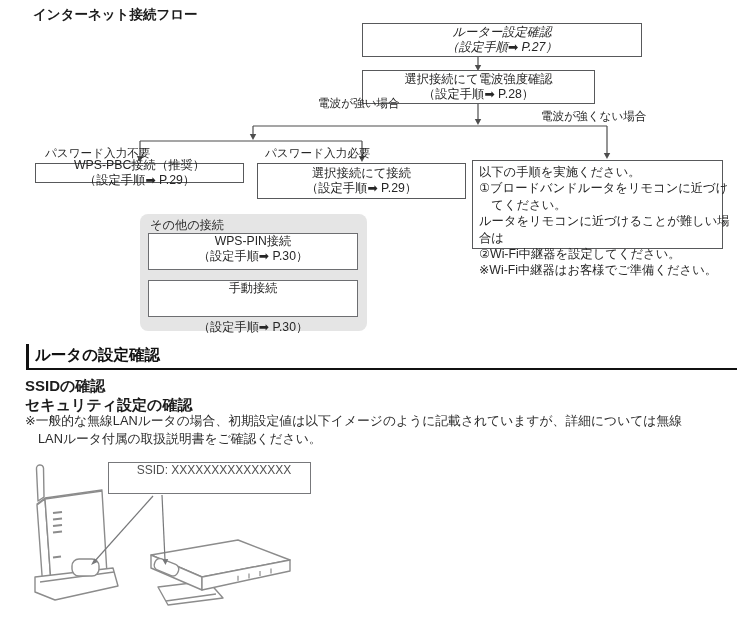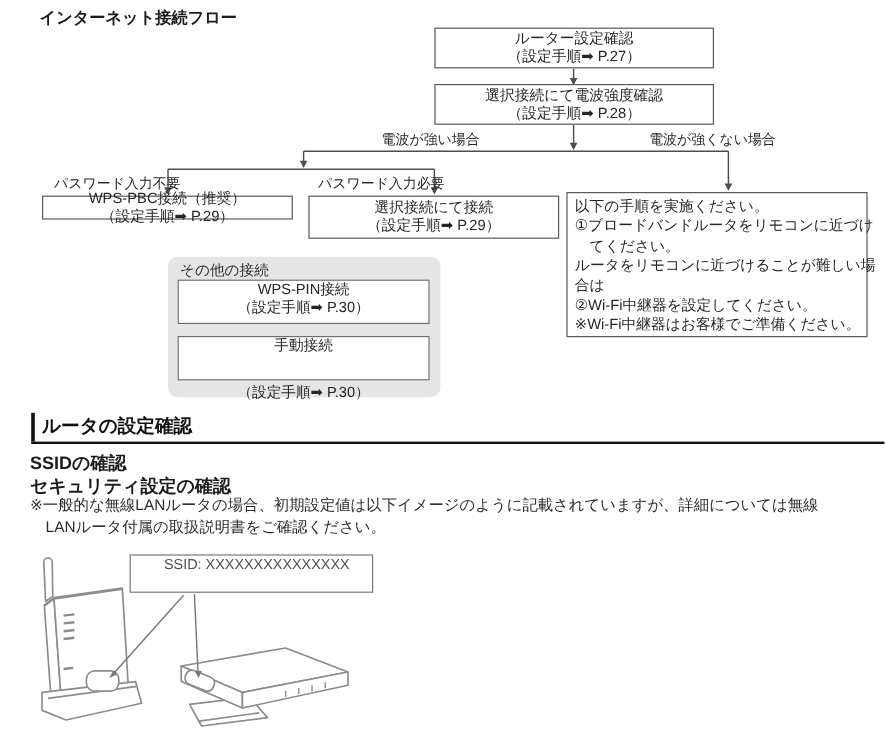--- a/index.html
+++ b/index.html
@@ -66,47 +66,47 @@
     <g fill="#4d4d4d" stroke="none">
       <polygon points="474.8,65 481.2,65 478,71"></polygon>
       <polygon points="474.8,119 481.2,119 478,125"></polygon>
       <polygon points="249.8,134 256.2,134 253,140"></polygon>
       <polygon points="603.8,153 610.2,153 607,159"></polygon>
       <polygon points="136.8,156 143.2,156 140,162"></polygon>
       <polygon points="358.8,156 365.2,156 362,162"></polygon>
     </g>
   </svg>
 
-  <div class="fbox" style="left:362px;top:23px;width:233px;height:34px;">
+  <div class="fbox" style="left:362px;top:23px;width:280px;height:34px;font-style:italic;">
     <div>ルーター設定確認</div>
     <div>（設定手順➡ P.27）</div>
   </div>
 
   <div class="fbox" style="left:362px;top:70px;width:233px;height:34px;">
     <div>選択接続にて電波強度確認</div>
     <div>（設定手順➡ P.28）</div>
   </div>
 
-  <div class="flabel" style="left:318px;top:109px;">電波が強い場合</div>
+  <div class="flabel" style="left:318px;top:96px;">電波が強い場合</div>
   <div class="flabel" style="left:541px;top:109px;">電波が強くない場合</div>
 
   <div class="flabel" style="left:45px;top:146px;">パスワード入力不要</div>
   <div class="flabel" style="left:265px;top:146px;">パスワード入力必要</div>
 
   <div class="fbox" style="left:35px;top:163px;width:209px;height:20px;">
     <div>WPS-PBC接続（推奨）</div>
     <div>（設定手順➡ P.29）</div>
   </div>
 
   <div class="fbox" style="left:257px;top:163px;width:209px;height:36px;">
     <div>選択接続にて接続</div>
     <div>（設定手順➡ P.29）</div>
   </div>
 
-  <div class="stepsbox" style="left:472px;top:160px;width:251px;height:121px;">
+  <div class="stepsbox" style="left:472px;top:160px;width:251px;height:89px;">
     <div>以下の手順を実施ください。</div>
     <div>①ブロードバンドルータをリモコンに近づけ</div>
     <div>　てください。</div>
     <div>ルータをリモコンに近づけることが難しい場</div>
     <div>合は</div>
     <div>②Wi-Fi中継器を設定してください。</div>
     <div>※Wi-Fi中継器はお客様でご準備ください。</div>
   </div>
 
   <div class="panel">

